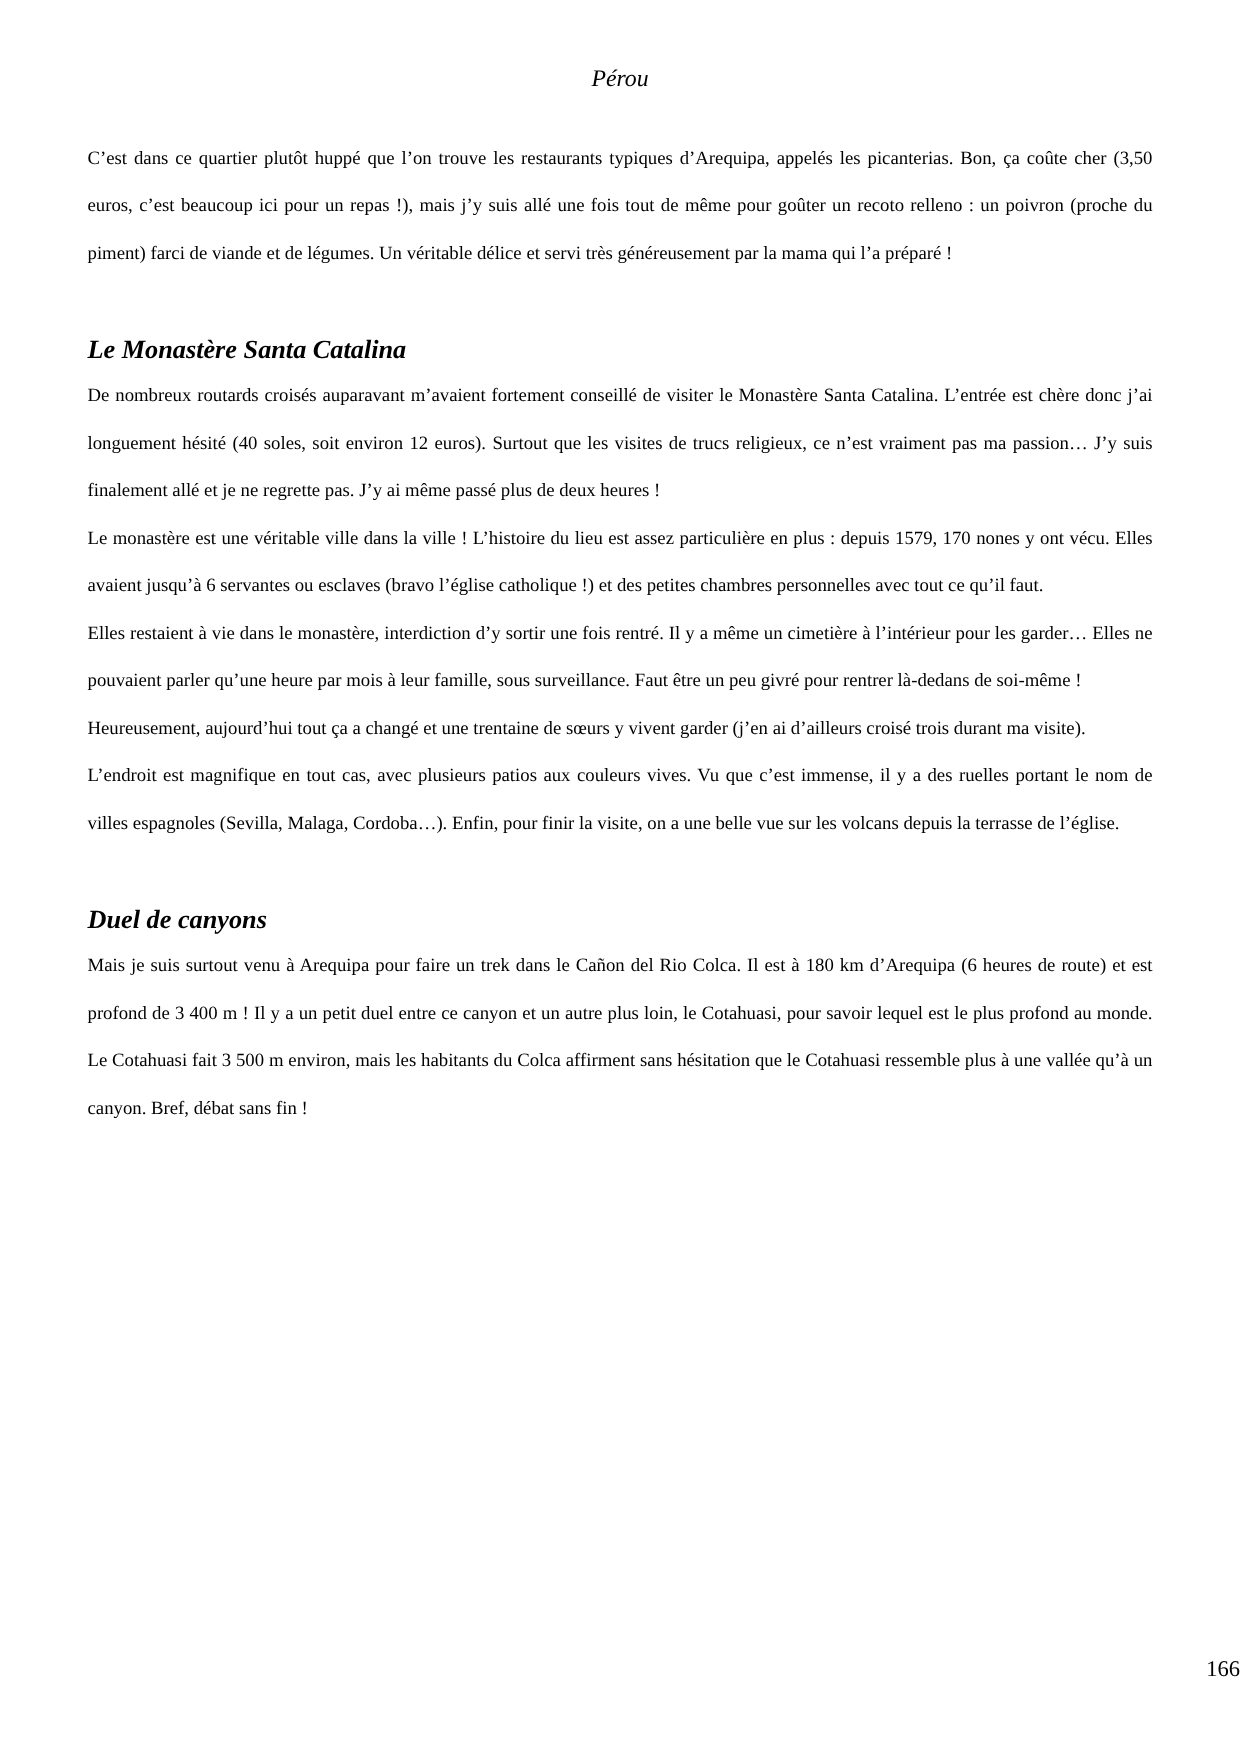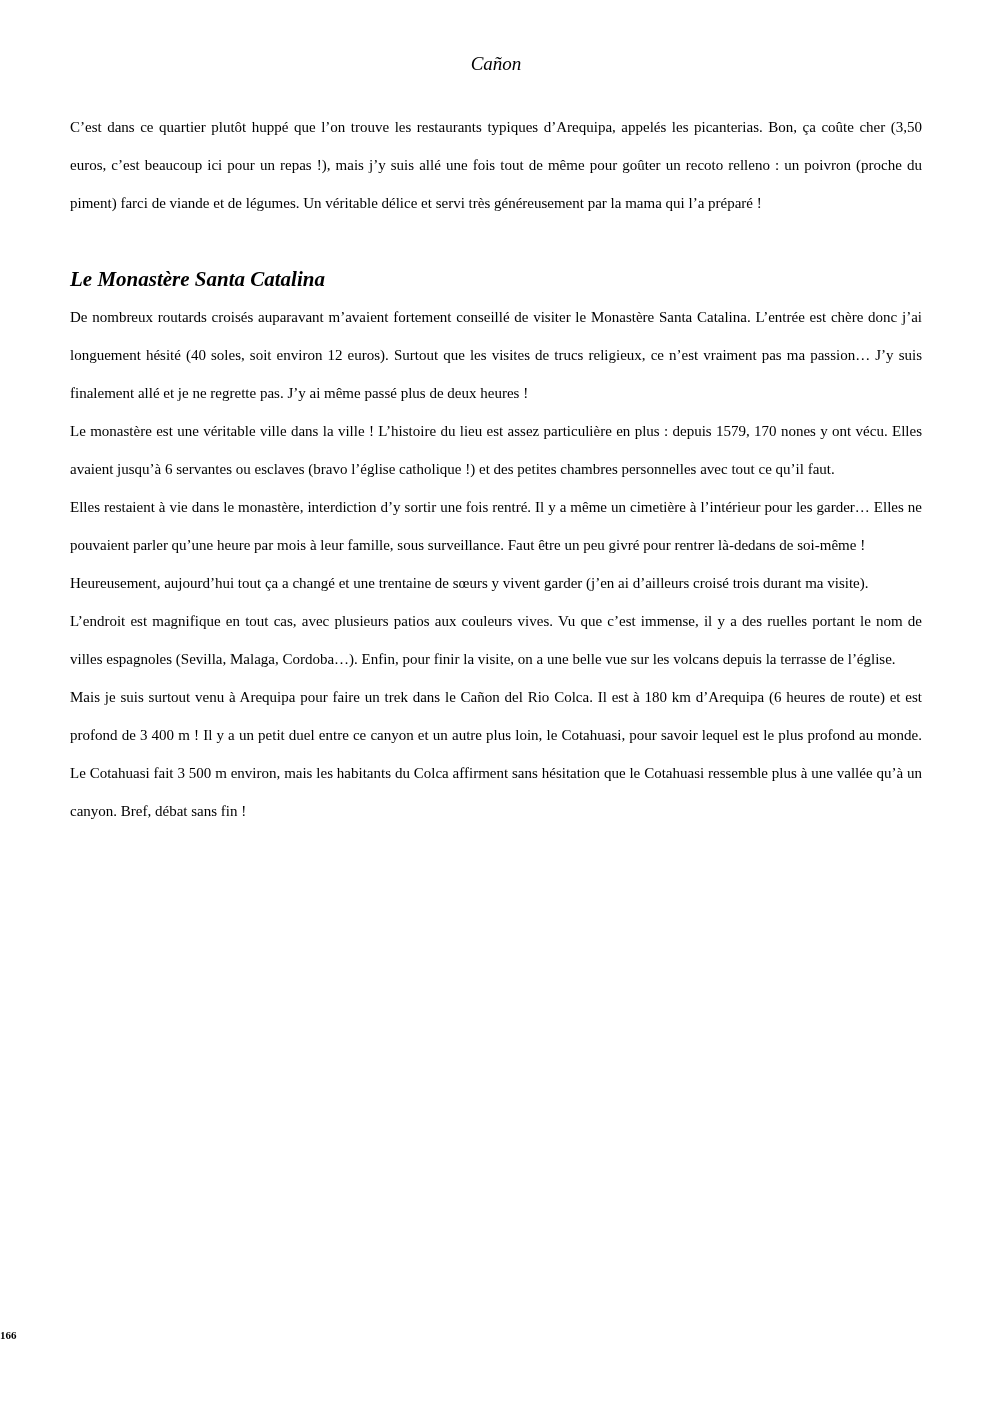--- a/index.html
+++ b/index.html
@@ -35,46 +35,46 @@
     line-height: 38px;
     font-weight: bold;
     font-style: italic;
     margin: 38px 0 0 0;
   }
   .page-number {
     position: absolute;
     left: 0;
     right: 0;
     bottom: 58px;
-    text-align: left;
-    font-size: 11px;
+    text-align: right;
+    font-size: 18px;
     line-height: 20px;
-    font-weight: bold;
   }
 </style>
 </head>
 <body>
 
 <div class="page">
 
-  <div class="running-header">Cañon</div>
+  <div class="running-header">Pérou</div>
 
   <p class="para">C’est dans ce quartier plutôt huppé que l’on trouve les restaurants typiques d’Arequipa, appelés les picanterias. Bon, ça coûte cher (3,50 euros, c’est beaucoup ici pour un repas !), mais j’y suis allé une fois tout de même pour goûter un recoto relleno : un poivron (proche du piment) farci de viande et de légumes. Un véritable délice et servi très généreusement par la mama qui l’a préparé !</p>
 
   <h2 class="section-heading">Le Monastère Santa Catalina</h2>
 
   <p class="para">De nombreux routards croisés auparavant m’avaient fortement conseillé de visiter le Monastère Santa Catalina. L’entrée est chère donc j’ai longuement hésité (40 soles, soit environ 12 euros). Surtout que les visites de trucs religieux, ce n’est vraiment pas ma passion… J’y suis finalement allé et je ne regrette pas. J’y ai même passé plus de deux heures !</p>
 
   <p class="para">Le monastère est une véritable ville dans la ville ! L’histoire du lieu est assez particulière en plus : depuis 1579, 170 nones y ont vécu. Elles avaient jusqu’à 6 servantes ou esclaves (bravo l’église catholique !) et des petites chambres personnelles avec tout ce qu’il faut.</p>
 
   <p class="para">Elles restaient à vie dans le monastère, interdiction d’y sortir une fois rentré. Il y a même un cimetière à l’intérieur pour les garder… Elles ne pouvaient parler qu’une heure par mois à leur famille, sous surveillance. Faut être un peu givré pour rentrer là-dedans de soi-même !</p>
 
   <p class="para">Heureusement, aujourd’hui tout ça a changé et une trentaine de sœurs y vivent garder (j’en ai d’ailleurs croisé trois durant ma visite).</p>
 
   <p class="para">L’endroit est magnifique en tout cas, avec plusieurs patios aux couleurs vives. Vu que c’est immense, il y a des ruelles portant le nom de villes espagnoles (Sevilla, Malaga, Cordoba…). Enfin, pour finir la visite, on a une belle vue sur les volcans depuis la terrasse de l’église.</p>
 
+  <h2 class="section-heading">Duel de canyons</h2>
 
   <p class="para">Mais je suis surtout venu à Arequipa pour faire un trek dans le Cañon del Rio Colca. Il est à 180 km d’Arequipa (6 heures de route) et est profond de 3 400 m ! Il y a un petit duel entre ce canyon et un autre plus loin, le Cotahuasi, pour savoir lequel est le plus profond au monde. Le Cotahuasi fait 3 500 m environ, mais les habitants du Colca affirment sans hésitation que le Cotahuasi ressemble plus à une vallée qu’à un canyon. Bref, débat sans fin !</p>
 
 
   <div class="page-number">166</div>
 
 </div>
 
 </body></html>

